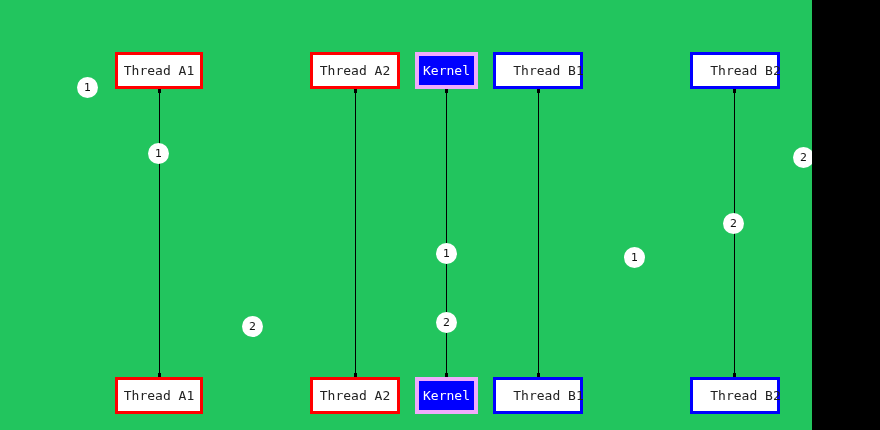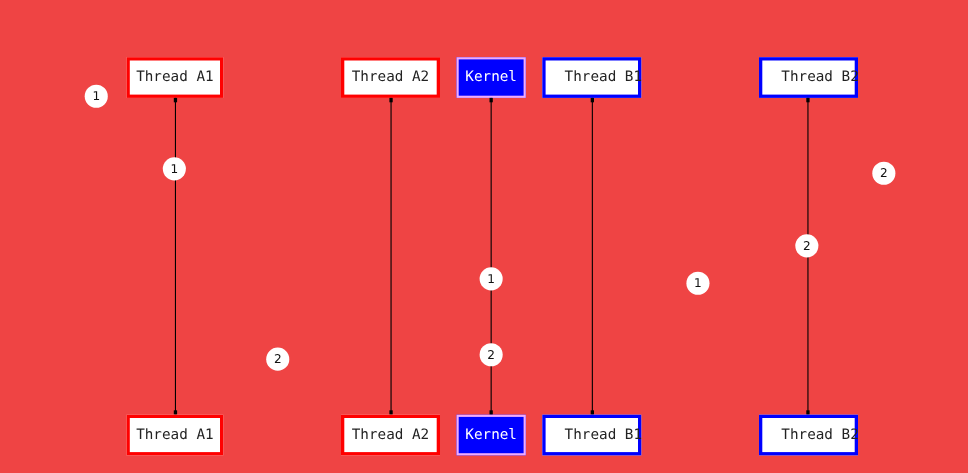--- a/index.html
+++ b/index.html
@@ -7,23 +7,23 @@
     margin: 0;
     padding: 0;
     background: #000000;
   }
   body {
     font-family: "DejaVu Sans Mono", "Liberation Mono", monospace;
     -webkit-font-smoothing: none;
   }
   #canvas {
     position: relative;
-    width: 880px;
+    width: 812px;
     height: 430px;
-    background: #ef4444;
+    background: #22c55e;
     overflow: hidden;
   }
 
   
   .lifeline {
     position: absolute;
     width: 1px;
     background: #000000;
   }
   .lifeline-stub {
@@ -51,21 +51,21 @@
     color: #222222;
   }
   .participant.skin-blue {
     background: #FFFFFF;
     border: 3px solid #0000FF;
     color: #222222;
     padding-left: 21px;
   }
   .participant.skin-kernel {
     background: #0000FF;
-    border: 2px solid #f0abfc;
+    border: 4px solid #f0abfc;
     color: #FFFFFF;
   }
 
   
   .step-bullet {
     position: absolute;
     width: 21px;
     height: 21px;
     border-radius: 50%;
     background: #FFFFFF;

